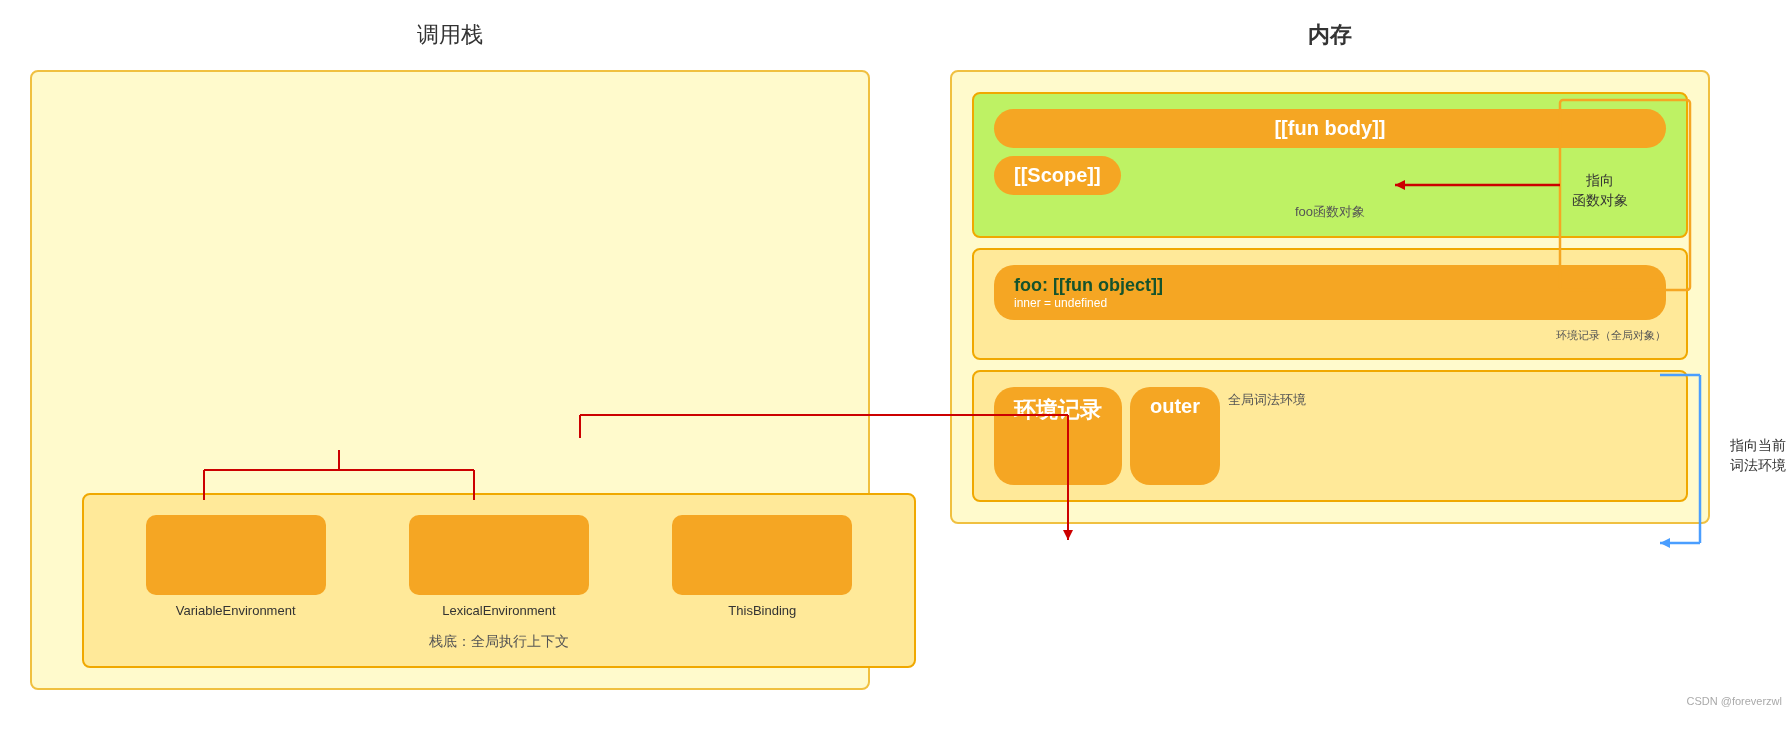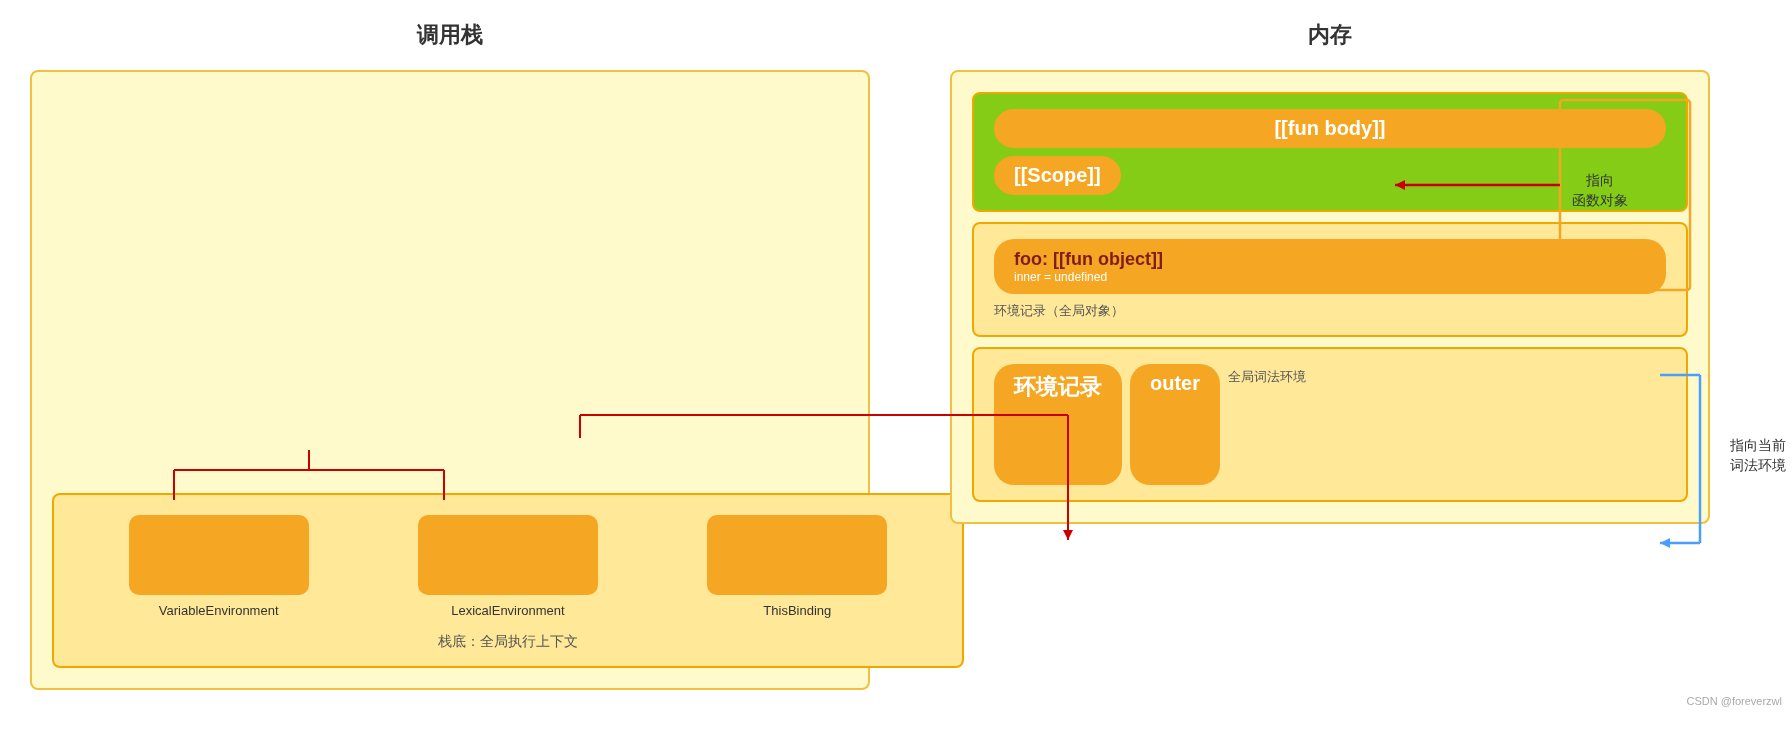--- a/index.html
+++ b/index.html
@@ -26,46 +26,47 @@
       display: flex;
       flex-direction: column;
       align-items: center;
       padding-top: 20px;
       position: relative;
     }
 
     .left-title {
       font-size: 22px;
       color: #333;
-      font-weight: bold;
+      font-weight: normal;
       margin-bottom: 20px;
     }
 
     .call-stack-area {
       width: 840px;
       height: 620px;
       background: #fffacc;
       border: 2px solid #f0c040;
       border-radius: 8px;
       position: relative;
       display: flex;
       flex-direction: column;
       justify-content: flex-end;
       padding-bottom: 20px;
       padding-left: 20px;
       padding-right: 20px;
     }
 
     .stack-bottom-area {
-      width: 912px;
+      width: 834px;
       background: #ffe999;
       border: 2px solid #f0a800;
       border-radius: 8px;
       padding: 20px 30px 15px 30px;
       position: relative;
+      margin-left: 30px;
     }
 
     .stack-boxes-row {
       display: flex;
       justify-content: space-around;
       align-items: center;
       gap: 20px;
       margin-bottom: 15px;
     }
 
@@ -125,21 +126,21 @@
       border-radius: 8px;
       position: relative;
       display: flex;
       flex-direction: column;
       padding: 20px;
       gap: 10px;
     }
 
     
     .foo-function-block {
-      background: #84cc16;
+      background: #bef264;
       border: 2px solid #f0a800;
       border-radius: 8px;
       padding: 15px 20px;
       position: relative;
     }
 
     .fun-body-pill {
       background: #f5a623;
       border-radius: 20px;
       padding: 8px 20px;
@@ -186,31 +187,31 @@
     .global-env-pill {
       background: #f5a623;
       border-radius: 20px;
       padding: 10px 20px;
       margin-bottom: 8px;
     }
 
     .global-env-text {
       font-size: 18px;
       font-weight: bold;
-      color: #7f1d1d;
+      color: #14532d;
     }
 
     .inner-undef-text {
       font-size: 12px;
       color: #fff;
     }
 
     .env-record-label {
-      text-align: left;
-      font-size: 13px;
+      text-align: right;
+      font-size: 11px;
       color: #555;
     }
 
     
     .global-lex-block {
       background: #ffe999;
       border: 2px solid #f0a800;
       border-radius: 8px;
       padding: 15px 20px;
       flex: 1;
@@ -323,20 +324,21 @@
 
       <div class="foo-function-block">
         <div class="fun-body-pill">
           <span class="fun-body-text">[[fun body]]</span>
         </div>
         <div class="scope-row">
           <div class="scope-pill">
             <span class="scope-text">[[Scope]]</span>
           </div>
         </div>
+        <div class="foo-label">foo函数对象</div>
       </div>
 
       <div class="global-env-block">
         <div class="global-env-pill">
           <div class="global-env-text">foo: [[fun object]]</div>
           <div class="inner-undef-text">inner = undefined</div>
         </div>
         <div class="env-record-label">环境记录（全局对象）</div>
       </div>
 

